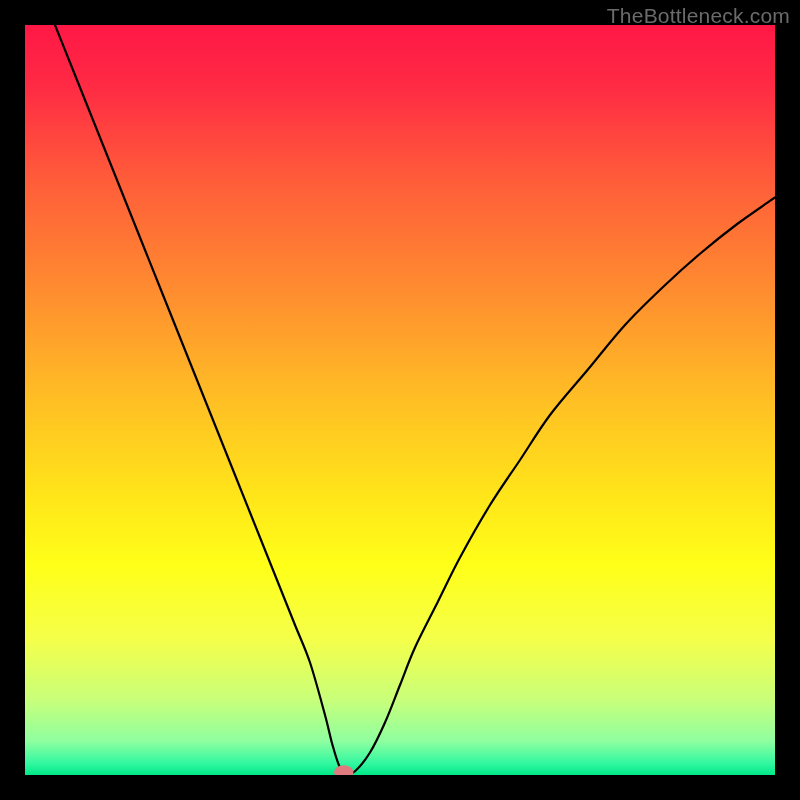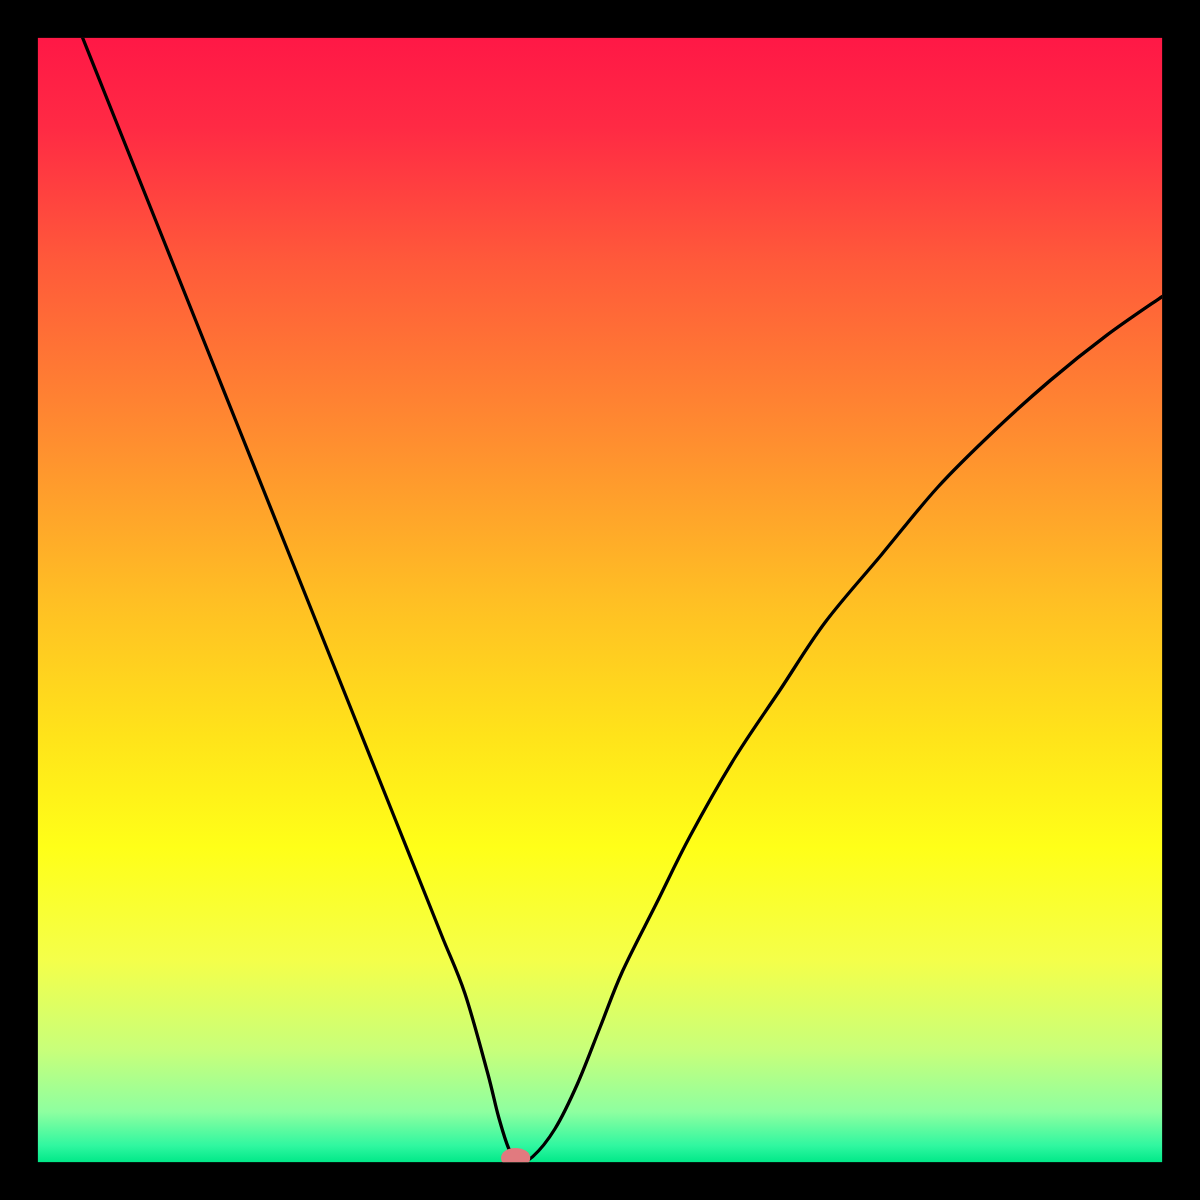--- a/index.html
+++ b/index.html
@@ -82,13 +82,14 @@
       </defs>
       <rect x="0" y="0" width="100" height="100" fill="url(#bg)"></rect>
     </svg>
 
     <svg class="curve" viewBox="0 0 100 100" preserveAspectRatio="none">
       <path class="line" d="M 4 0 C 4.333333333333333 0.8333333333333334, 5.333333333333333 3.333333333333333, 6 5 C 6.666666666666667 6.666666666666667, 7.333333333333333 8.333333333333334, 8 10 C 8.666666666666666 11.666666666666666, 9.333333333333334 13.333333333333334, 10 15 C 10.666666666666666 16.666666666666668, 11.333333333333332 18.333333333333332, 12 20 C 12.666666666666668 21.666666666666668, 13.333333333333336 23.333333333333332, 14.000000000000002 25 C 14.666666666666668 26.666666666666668, 15.333333333333334 28.333333333333332, 16 30 C 16.666666666666668 31.666666666666668, 17.333333333333332 33.333333333333336, 18 35 C 18.666666666666668 36.666666666666664, 19.333333333333332 38.333333333333336, 20 40 C 20.666666666666668 41.666666666666664, 21.333333333333332 43.33333333333333, 22 44.99999999999999 C 22.666666666666668 46.66666666666666, 23.333333333333332 48.33333333333333, 24 50 C 24.666666666666668 51.66666666666667, 25.333333333333332 53.333333333333336, 26 55 C 26.666666666666668 56.666666666666664, 27.333333333333336 58.333333333333336, 28.000000000000004 60 C 28.66666666666667 61.666666666666664, 29.333333333333336 63.333333333333336, 30 65 C 30.666666666666664 66.66666666666667, 31.333333333333332 68.33333333333333, 32 70 C 32.666666666666664 71.66666666666667, 33.333333333333336 73.33333333333333, 34 75 C 34.666666666666664 76.66666666666667, 35.333333333333336 78.33333333333333, 36 80 C 36.666666666666664 81.66666666666667, 37.333333333333336 83, 38 85 C 38.666666666666664 87, 39.5 90.16666666666667, 40 92 C 40.5 93.83333333333333, 40.666666666666664 94.83333333333333, 41 96 C 41.333333333333336 97.16666666666667, 41.666666666666664 98.38333333333333, 42 99 C 42.333333333333336 99.61666666666667, 42.666666666666664 99.61666666666667, 43 99.7 C 43.333333333333336 99.78333333333333, 43.5 99.95, 44 99.5 C 44.5 99.05, 45.333333333333336 98.08333333333333, 46 97 C 46.666666666666664 95.91666666666667, 47.333333333333336 94.5, 48 93 C 48.666666666666664 91.5, 49.333333333333336 89.66666666666667, 50 88 C 50.666666666666664 86.33333333333333, 51.166666666666664 84.83333333333333, 52 83 C 52.833333333333336 81.16666666666667, 54.00000000000001 79, 55.00000000000001 77 C 56.00000000000001 75, 56.83333333333333 73.16666666666667, 57.99999999999999 71 C 59.16666666666666 68.83333333333333, 60.666666666666664 66.16666666666667, 62 64 C 63.333333333333336 61.833333333333336, 64.66666666666667 60, 66 58 C 67.33333333333333 56, 68.5 54, 70 52 C 71.5 50, 73.33333333333333 48, 75 46 C 76.66666666666667 44, 78.33333333333333 41.833333333333336, 80 40 C 81.66666666666667 38.166666666666664, 83.33333333333333 36.583333333333336, 85 35 C 86.66666666666667 33.416666666666664, 88.33333333333333 31.916666666666668, 90 30.5 C 91.66666666666667 29.083333333333332, 93.33333333333333 27.75, 95 26.5 C 96.66666666666667 25.25, 99.16666666666667 23.583333333333332, 100 23" vector-effect="non-scaling-stroke"></path>
       <ellipse class="dot" cx="42.5" cy="99.6" rx="1.3" ry="0.9"></ellipse>
     </svg>
 
   </div>
+  <div class="watermark">TheBottleneck.com</div>
 </div>
 
 </body></html>

